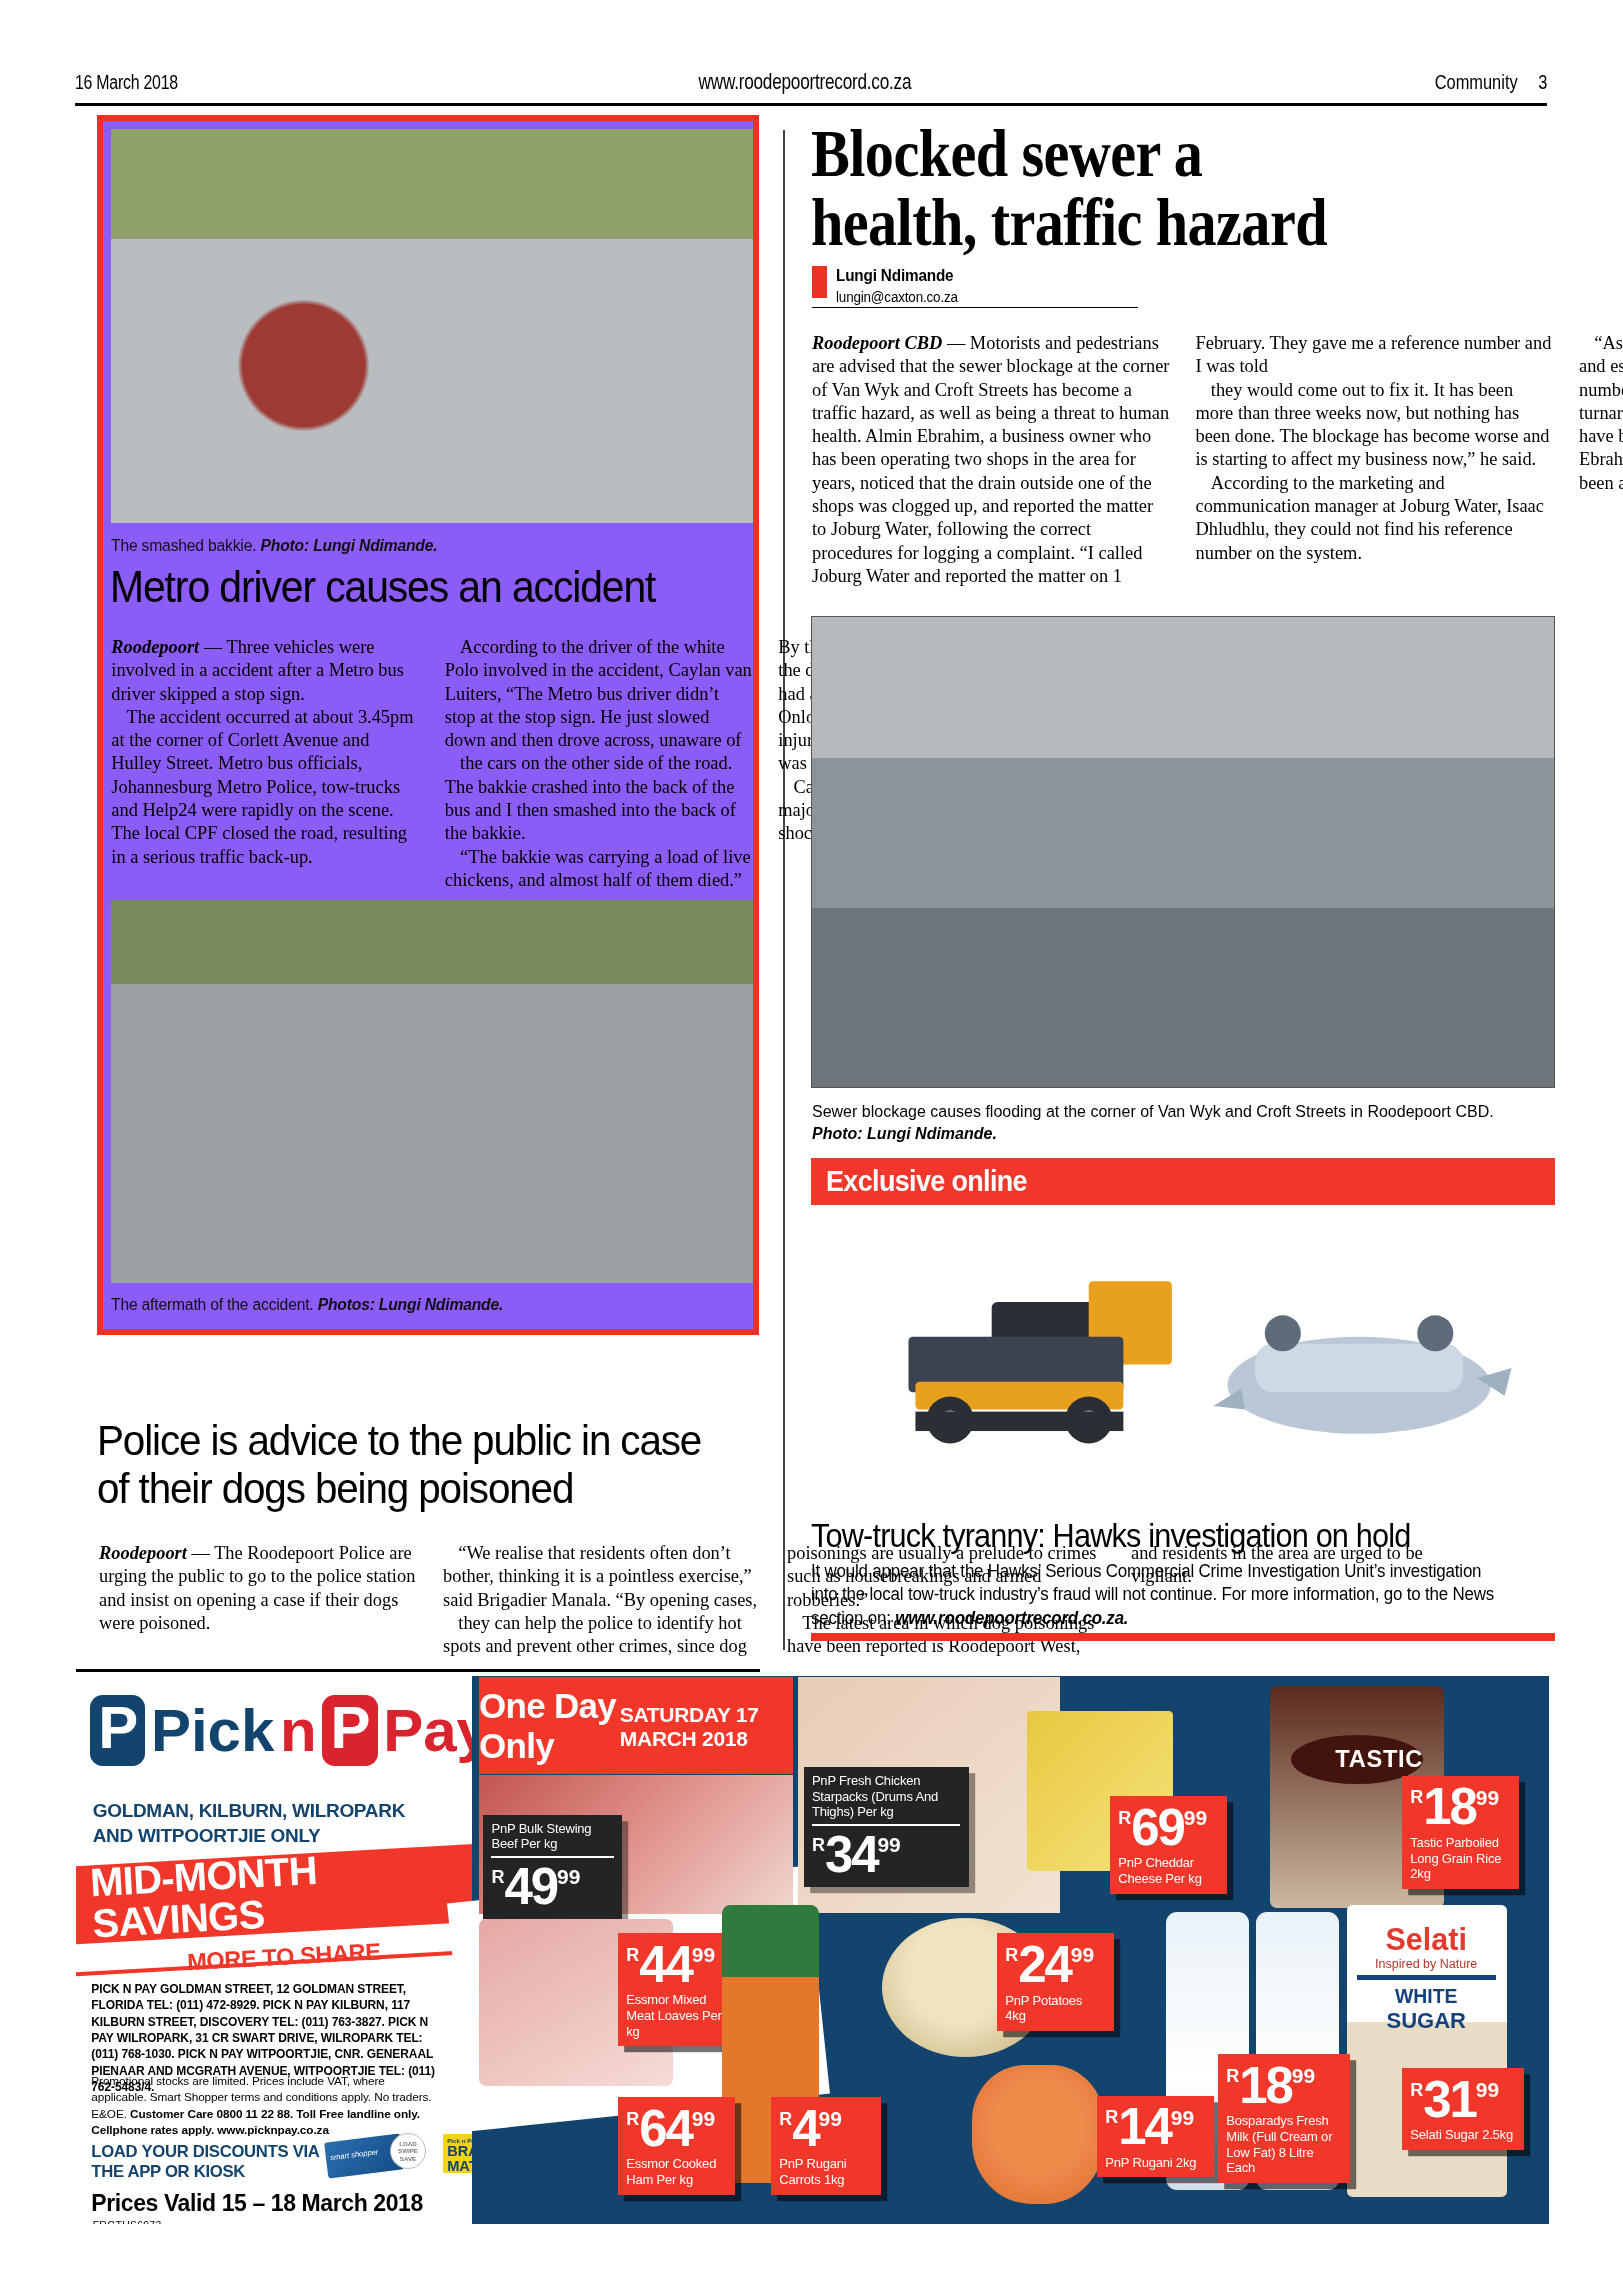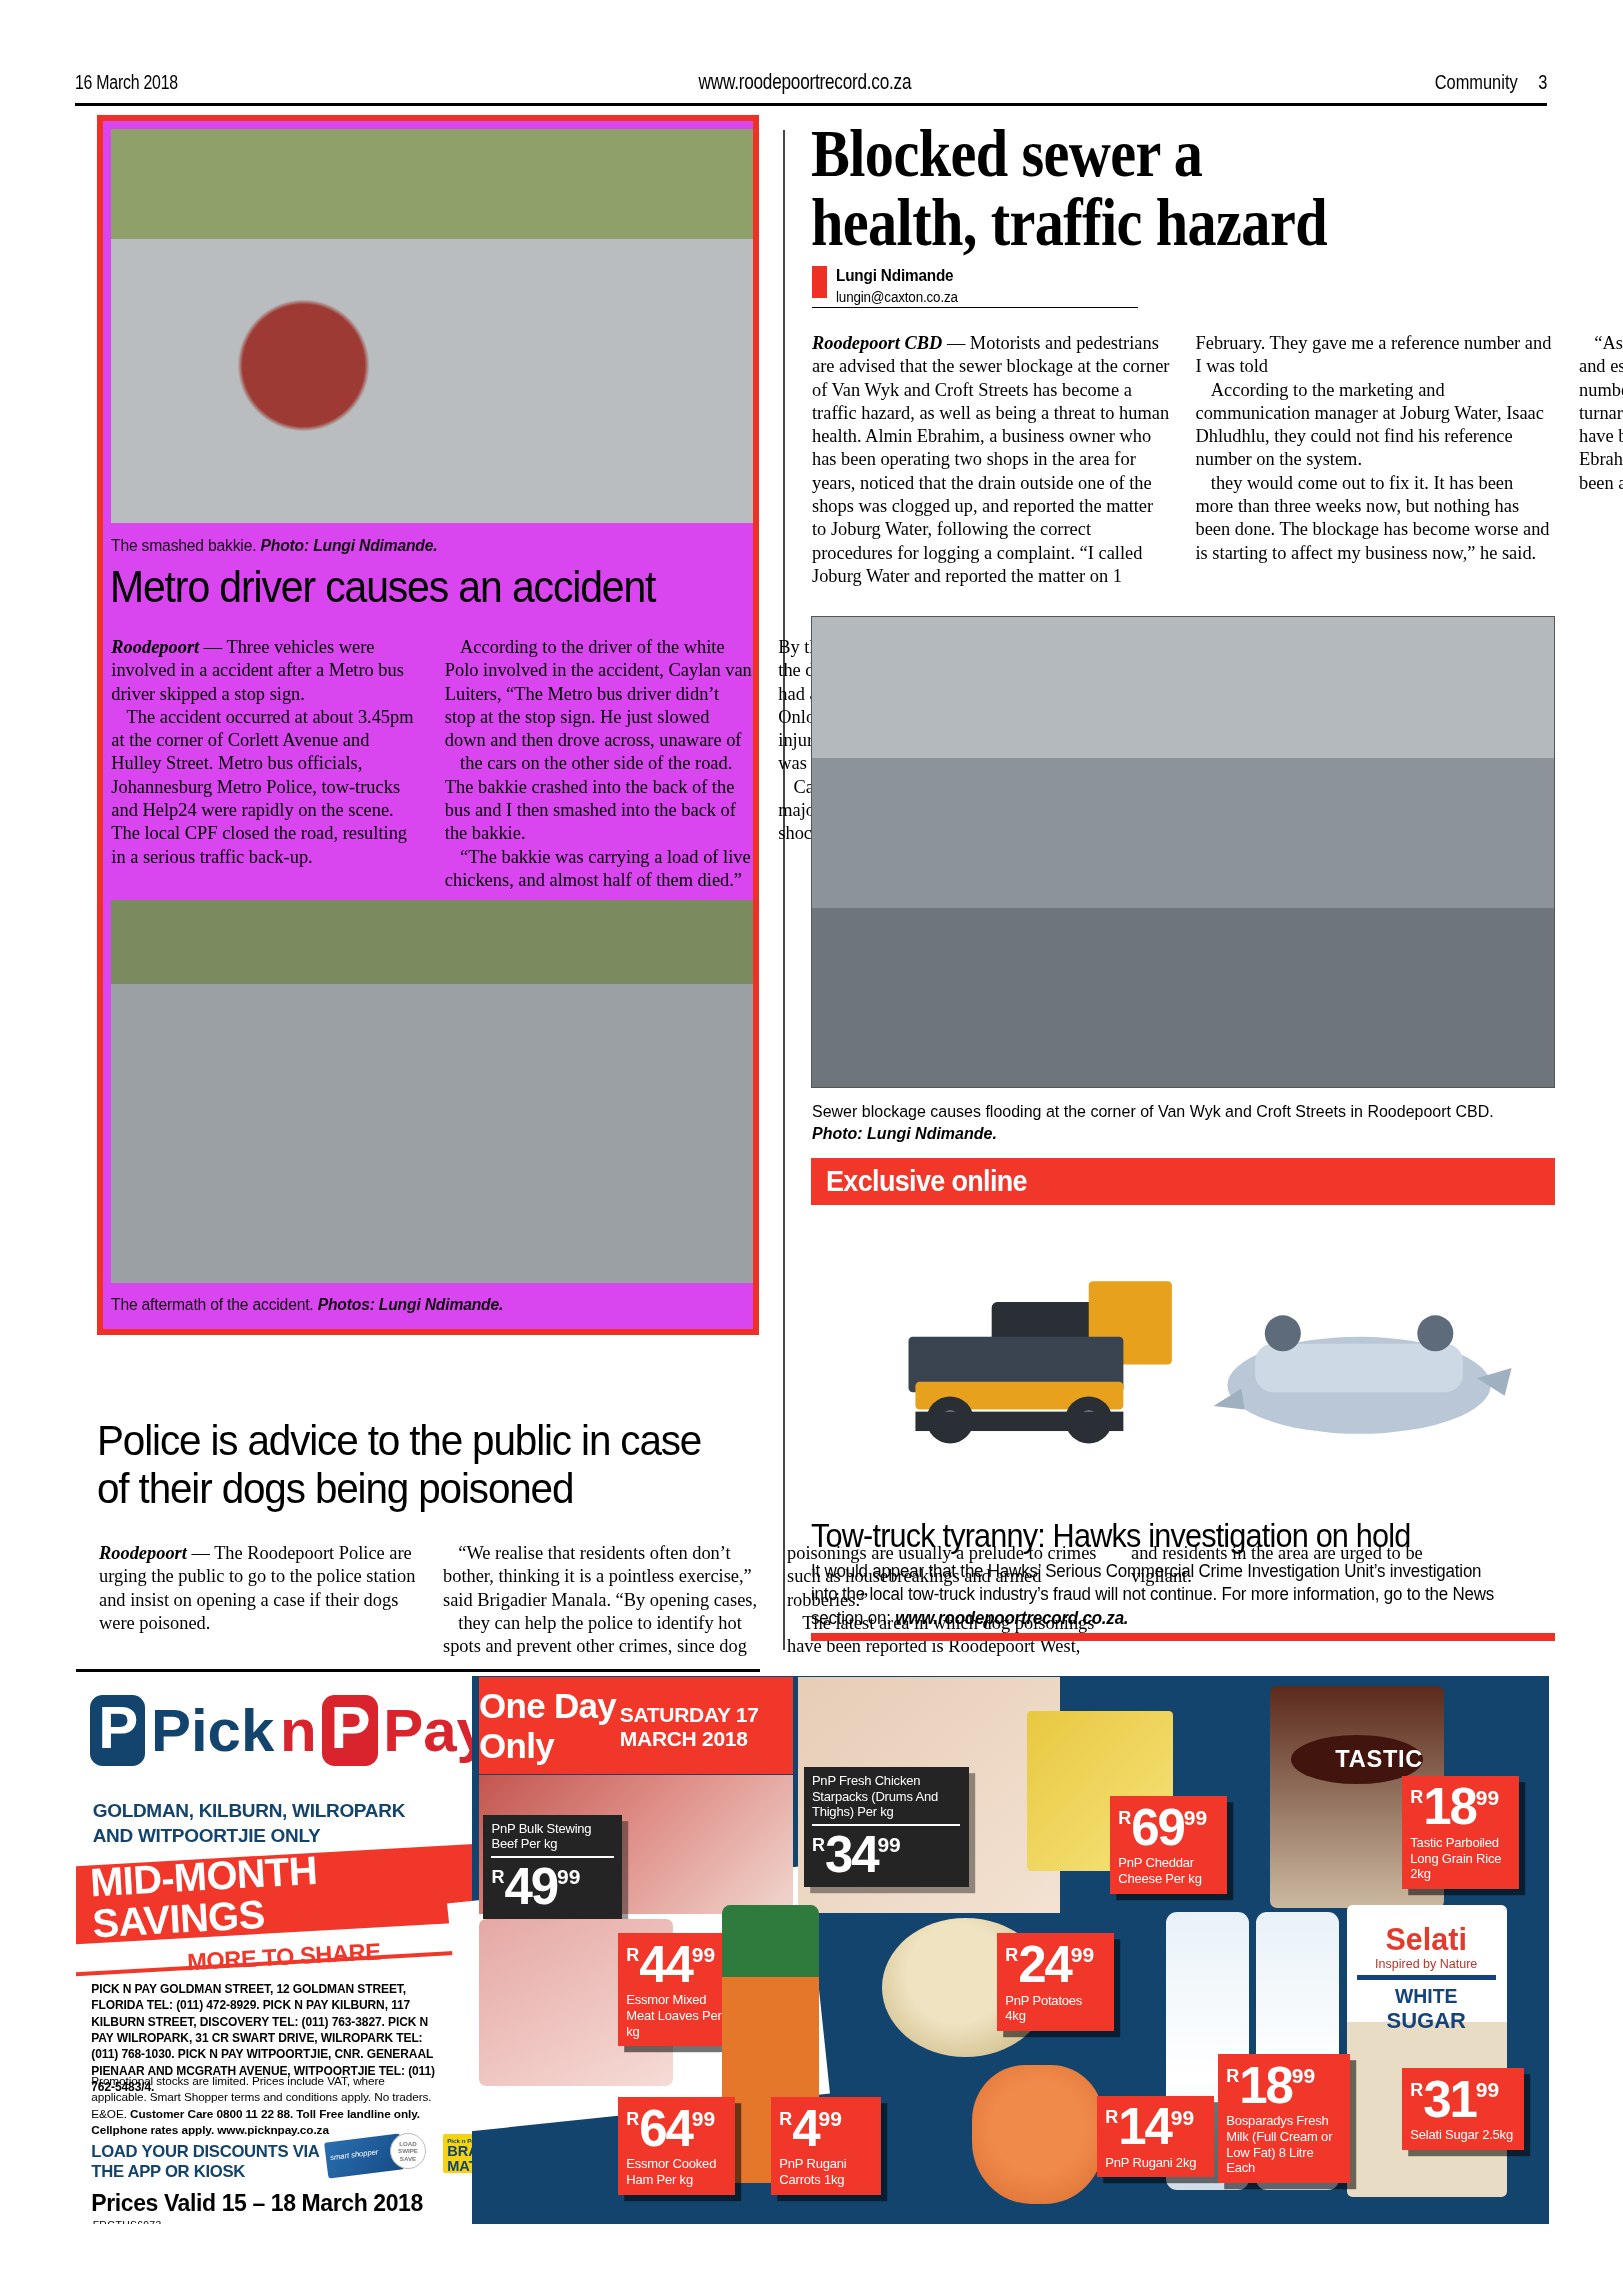--- a/index.html
+++ b/index.html
@@ -23,21 +23,21 @@
   .mast-right { display:flex; align-items:baseline; gap: 25px; transform: scaleX(0.82); transform-origin: right center;}
   .mast-section { font-size: 20px; }
   .mast-page { font-size: 20px; }
   .mast-rule {
     position: absolute; left: 75px; top: 103px; width: 1472px; height: 2.8px; background: #000;
   }
 
   
   .accident-box {
     position: absolute; left: 97px; top: 115px; width: 662px; height: 1220px;
-    border: 6.2px solid #ee3124; background: #d946ef;
+    border: 6.2px solid #ee3124; background: #8b5cf6;
   }
   .photo {
     background: #c8cdd2;
     position: relative; overflow: hidden;
   }
   .photo-crash {
     position: absolute; left: 8.3px; top: 8.3px; width: 642px; height: 394px;
   }
   .photo-bus {
     position: absolute; left: 8.3px; top: 779px; width: 642px; height: 383px;
@@ -326,22 +326,22 @@
     <div class="byline-swatch"></div>
     <div class="byline-txt">
       <div class="byline-name">Lungi Ndimande</div>
       <div class="byline-mail">lungin@caxton.co.za</div>
     </div>
   </div>
   <div class="byline-rule"></div>
 
   <div class="cols-sewer body-txt">
     <p><span class="lead">Roodepoort CBD</span><span> — Motorists and pedestrians are advised that the sewer blockage at the corner of Van Wyk and Croft Streets has become a traffic hazard, as well as being a threat to human health. Almin Ebrahim, a business owner who has been operating two shops in the area for years, noticed that the drain outside one of the shops was clogged up, and reported the matter to Joburg Water, following the correct procedures for logging a complaint. “I called Joburg Water and reported the matter on 1 February. They gave me a reference number and I was told</span></p>
+    <p>they would come out to fix it. It has been more than three weeks now, but nothing has been done. The blockage has become worse and is starting to affect my business now,” he said.</p>
     <p>According to the marketing and communication manager at Joburg Water, Isaac Dhludhlu, they could not find his reference number on the system.</p>
-    <p>they would come out to fix it. It has been more than three weeks now, but nothing has been done. The blockage has become worse and is starting to affect my business now,” he said.</p>
     <p>“As a result, a new jobcard has been logged and escalated to the depot with a new reference number,” said Dhludhlu. According to the City’s turnaround time schedule, the blockage should have been fixed within 24 hours. However, Ebrahim confirmed the problem has still not been attended to.</p>
   </div>
 
   <div class="photo photo-sewer ph-sewer"></div>
   <div class="cap-sewer">
     <span>Sewer blockage causes flooding at the corner of Van Wyk and Croft Streets in Roodepoort CBD. </span><b>Photo: Lungi Ndimande.</b>
   </div>
 
   <div class="excl-bar">
     <span>Exclusive online</span>

